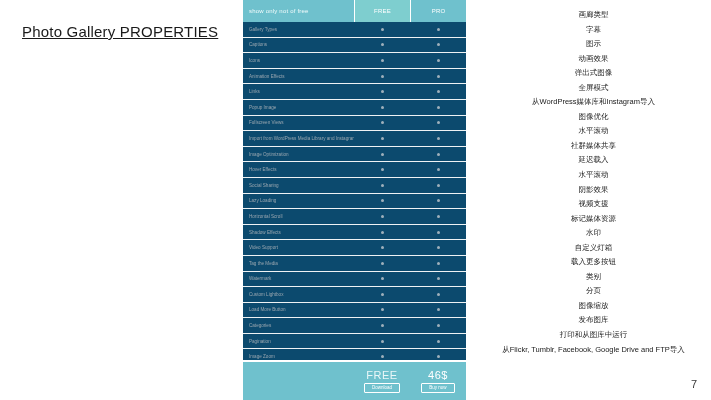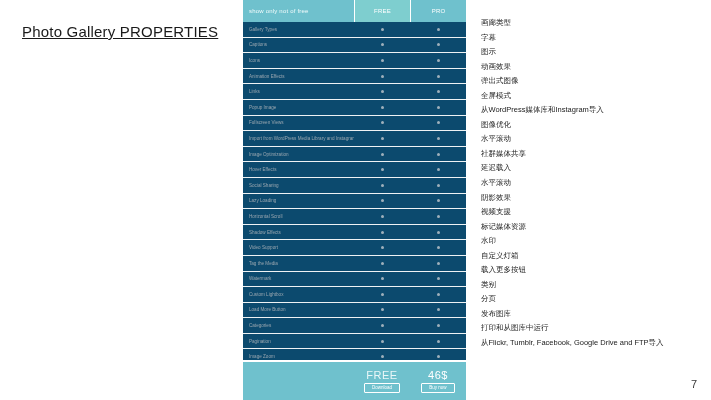--- a/index.html
+++ b/index.html
@@ -153,22 +153,23 @@
     padding: 2px 7px;
     background: transparent;
     line-height: 1;
     white-space: nowrap;
   }
 
   
   #annotations {
     position: absolute;
     left: 481px;
-    top: 16px;
+    top: 8px;
     width: 225px;
+    text-align: center;
   }
   #annotations .ann {
     font-size: 7.5px;
     color: #1a1a1a;
     line-height: 14.55px;
     height: 14.55px;
     white-space: nowrap;
     overflow: hidden;
   }
 
@@ -423,18 +424,19 @@
     <div class="ann">延迟载入</div>
     <div class="ann">水平滚动</div>
     <div class="ann">阴影效果</div>
     <div class="ann">视频支援</div>
     <div class="ann">标记媒体资源</div>
     <div class="ann">水印</div>
     <div class="ann">自定义灯箱</div>
     <div class="ann">载入更多按钮</div>
     <div class="ann">类别</div>
     <div class="ann">分页</div>
+    <div class="ann">图像缩放</div>
     <div class="ann">发布图库</div>
     <div class="ann">打印和从图库中运行</div>
     <div class="ann">从Flickr, Tumblr, Facebook, Google Drive and FTP导入</div>
   </div>
 
 <div id="page-number">7</div>
 
 </body></html>

